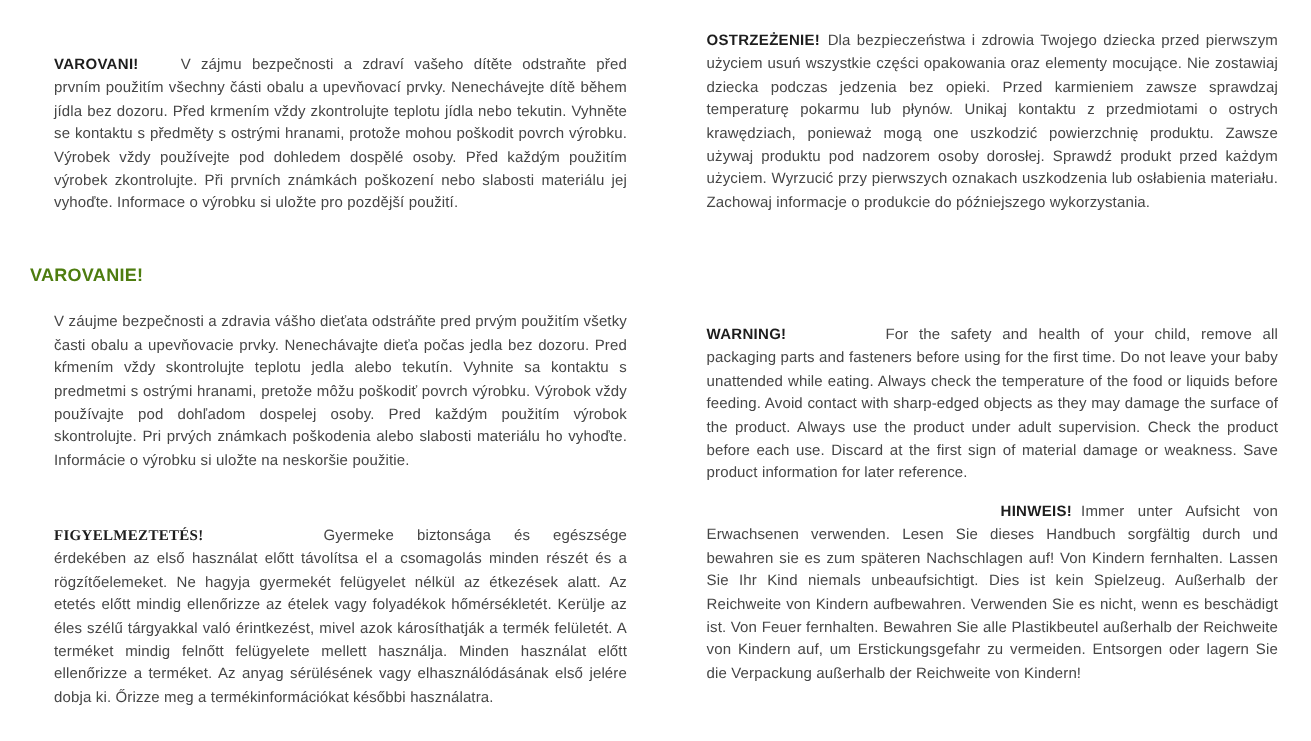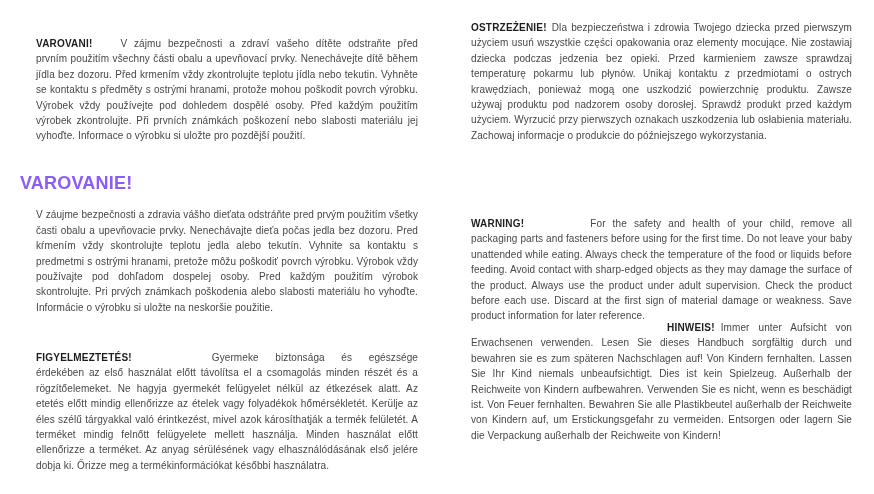--- a/index.html
+++ b/index.html
@@ -39,40 +39,40 @@
   }
   .runin-heading {
     font-weight: 700;
     color: #1d1d1d;
     letter-spacing: 0.2px;
     white-space: nowrap;
   }
   .block-heading {
     display: block;
     font-weight: 700;
-    color: #8b5cf6;
-    font-size: 18px;
+    color: #4d7c0f;
+    font-size: 12px;
     line-height: 15.4px;
     letter-spacing: 0.2px;
     margin: 0;
   }
   
   .gap-czech     { margin-right: 28px; }
-  .gap-hungarian { margin-right: 80px; }
+  .gap-hungarian { margin-right: 80px; font-family: Liberation Serif, serif; }
   .gap-polish    { margin-right: 5px;  }
   .gap-english   { margin-right: 66px; }
   .gap-german    { margin-right: 6px;  }
 
   .sec-czech     { top: 20px;  }
   .sec-slovak    { top: 176px; }
   .sec-hungarian { top: 334px; }
 
   .sec-polish    { top: 4px;  }
   .sec-english   { top: 200px; }
-  .sec-german    { top: 304px; }
+  .sec-german    { top: 318px; }
 
   .sec-german p  { text-indent: 196px; }
 </style>
 </head>
 <body>
 
 <div class="page">
 
   <div class="column column-left">
 

